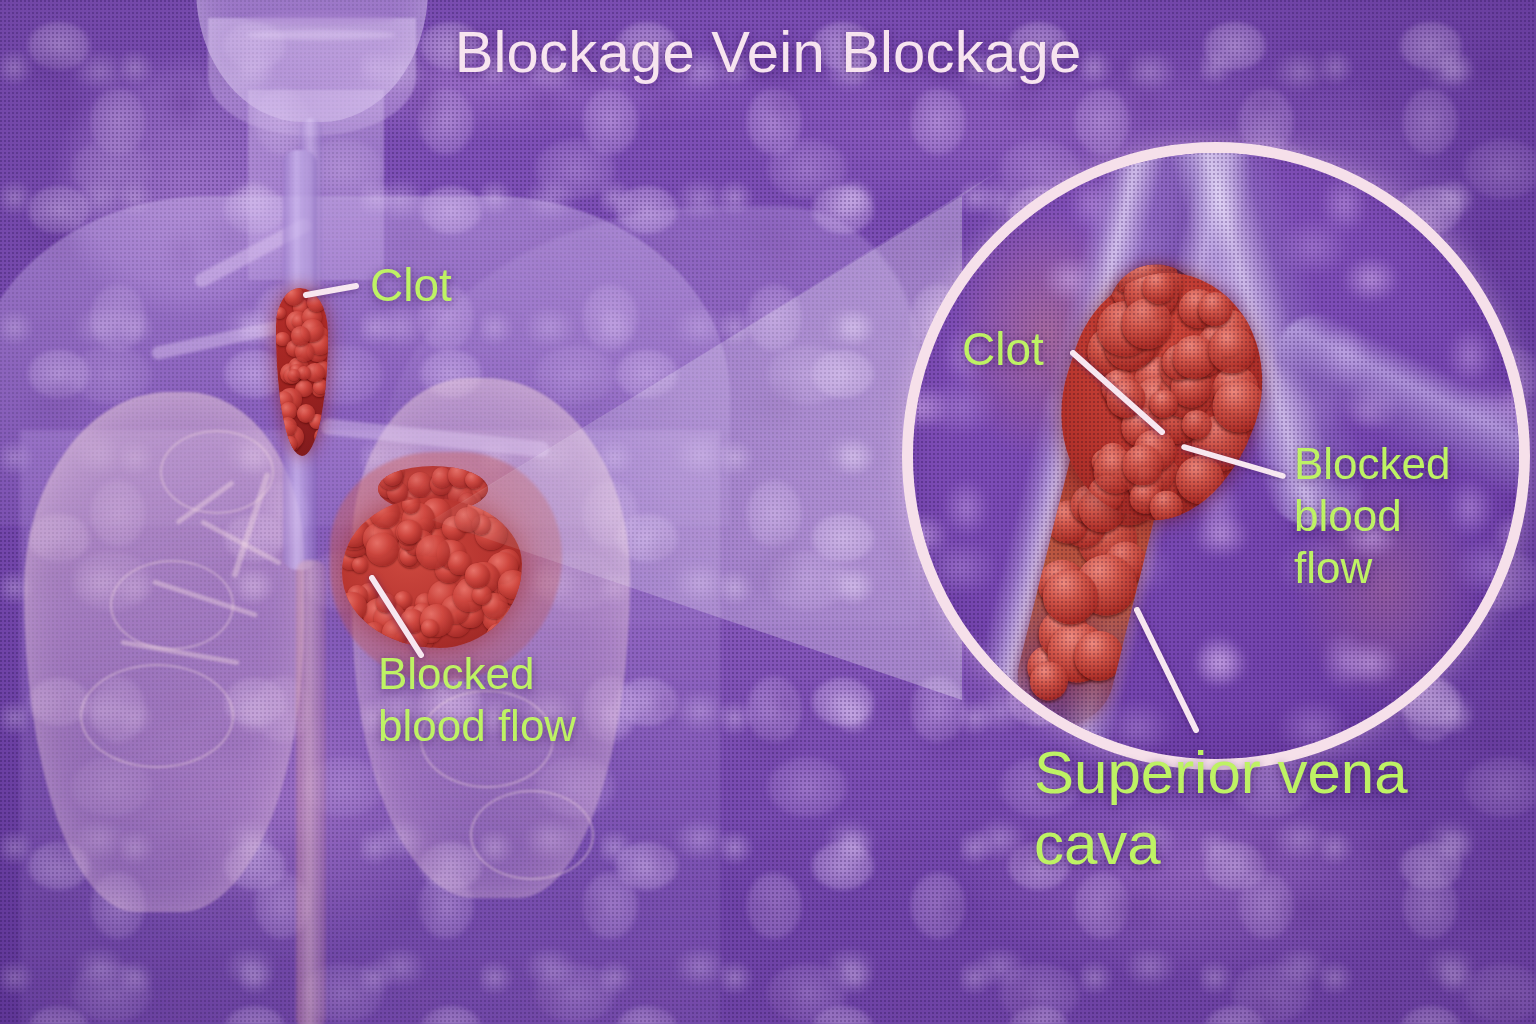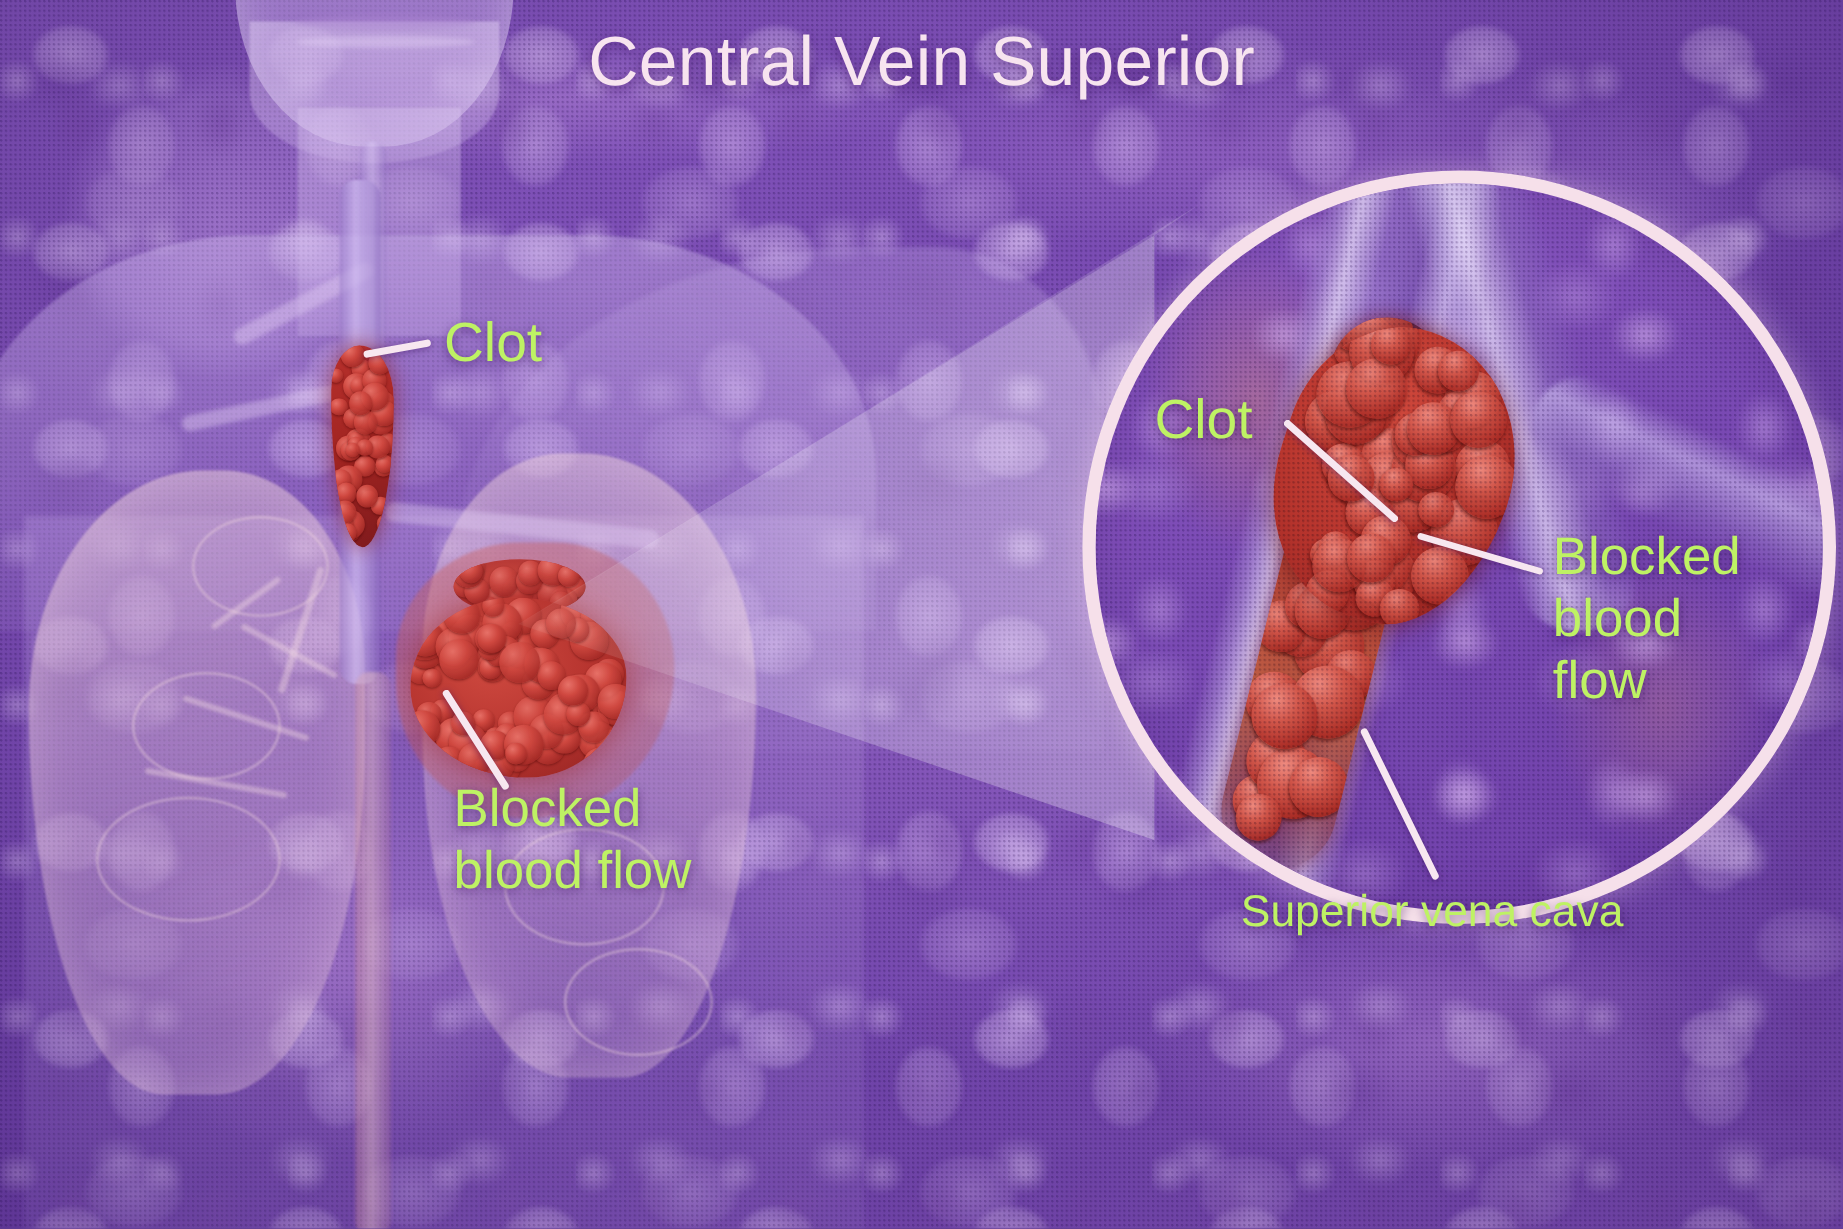--- a/index.html
+++ b/index.html
@@ -269,21 +269,21 @@
   }
   .label{
     position:absolute;color:#bef264;font-weight:400;
     text-shadow:0 2px 8px rgba(52,12,88,.55);
     line-height:1.18;white-space:pre-line;
   }
   #lbl-clot-body{left:370px;top:258px;font-size:46px;}
   #lbl-flow-body{left:378px;top:648px;font-size:44px;}
   #lbl-clot-lens{left:962px;top:322px;font-size:46px;}
   #lbl-flow-lens{left:1294px;top:438px;font-size:44px;}
-  #lbl-svc{left:1034px;top:738px;font-size:37px;}
+  #lbl-svc{left:1034px;top:738px;font-size:60px;}
   svg#leads{position:absolute;left:0;top:0;width:1536px;height:1024px;pointer-events:none;}
   .lead{stroke:#f7e7f0;stroke-width:6;stroke-linecap:round;fill:none;
         filter:drop-shadow(0 1px 3px rgba(60,16,96,.5));}
   .lead-thin{stroke-width:5.5;}
 </style>
 </head>
 <body>
 
 <div id="stage">
 
@@ -617,21 +617,21 @@
 
     <line class="lead" x1="421" y1="655" x2="372" y2="578"></line>
 
     <line class="lead" x1="1073" y1="353" x2="1162" y2="432"></line>
 
     <line class="lead lead-thin" x1="1283" y1="476" x2="1184" y2="447"></line>
 
     <line class="lead" x1="1196" y1="730" x2="1137" y2="610"></line>
   </svg>
 
-  <div id="title">Central Vein Superior</div>
+  <div id="title">Blockage Vein Blockage</div>
 
   <div class="label" id="lbl-clot-body">Clot</div>
 
   <div class="label" id="lbl-flow-body">Blocked
 blood flow</div>
 
   <div class="label" id="lbl-clot-lens">Clot</div>
 
   <div class="label" id="lbl-flow-lens">Blocked
 blood

